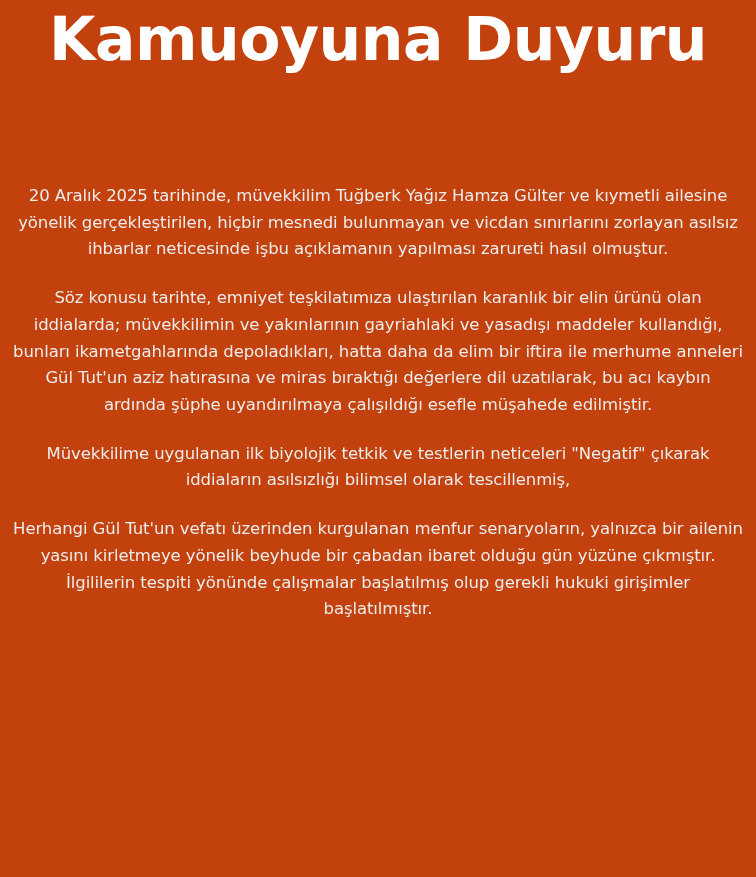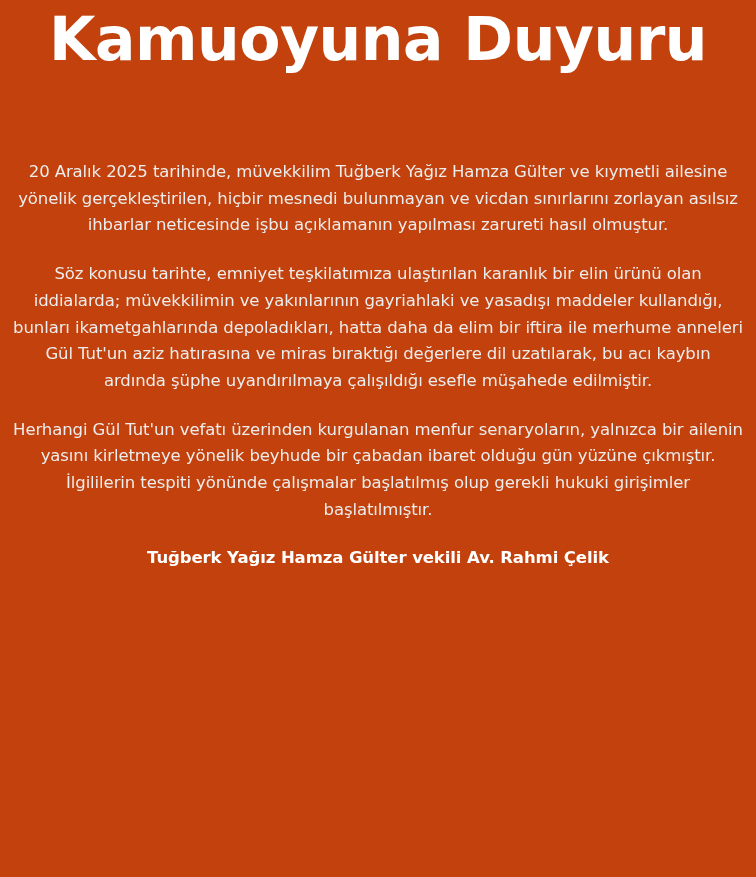--- a/index.html
+++ b/index.html
@@ -29,21 +29,21 @@
     font-weight: 700;
     font-size: 60px;
     line-height: 1.05;
     letter-spacing: -0.5px;
     color: #ffffff;
     margin-top: 8px;
     margin-bottom: 0;
     white-space: nowrap;
   }
   .body-area {
-    margin-top: 88px;
+    margin-top: 112px;
     padding: 0 12px;
   }
   p.para {
     margin: 0 0 22px 0;
     text-align: center;
     font-size: 16.5px;
     line-height: 1.62;
     color: #ededed;
     font-family: "DejaVu Sans", sans-serif;
     letter-spacing: -0.1px;
@@ -59,16 +59,16 @@
   }
 </style>
 </head>
 <body>
 
 <div class="page">
   <h1 class="title">Kamuoyuna Duyuru</h1>
   <div class="body-area">
     <p class="para">20 Aralık 2025 tarihinde, müvekkilim Tuğberk Yağız Hamza Gülter ve kıymetli ailesine yönelik gerçekleştirilen, hiçbir mesnedi bulunmayan ve vicdan sınırlarını zorlayan asılsız ihbarlar neticesinde işbu açıklamanın yapılması zarureti hasıl olmuştur.</p>
     <p class="para">Söz konusu tarihte, emniyet teşkilatımıza ulaştırılan karanlık bir elin ürünü olan iddialarda; müvekkilimin ve yakınlarının gayriahlaki ve yasadışı maddeler kullandığı, bunları ikametgahlarında depoladıkları, hatta daha da elim bir iftira ile merhume anneleri Gül Tut'un aziz hatırasına ve miras bıraktığı değerlere dil uzatılarak, bu acı kaybın ardında şüphe uyandırılmaya çalışıldığı esefle müşahede edilmiştir.</p>
+    <p class="para">Müvekkilime uygulanan ilk biyolojik tetkik ve testlerin neticeleri "Negatif" çıkarak iddiaların asılsızlığı bilimsel olarak tescillenmiş,</p>
     <p class="para">Herhangi Gül Tut'un vefatı üzerinden kurgulanan menfur senaryoların, yalnızca bir ailenin yasını kirletmeye yönelik beyhude bir çabadan ibaret olduğu gün yüzüne çıkmıştır. İlgililerin tespiti yönünde çalışmalar başlatılmış olup gerekli hukuki girişimler başlatılmıştır.</p>
-    <p class="signature">Tuğberk Yağız Hamza Gülter vekili Av. Rahmi Çelik</p>
   </div>
 </div>
 
 </body></html>

